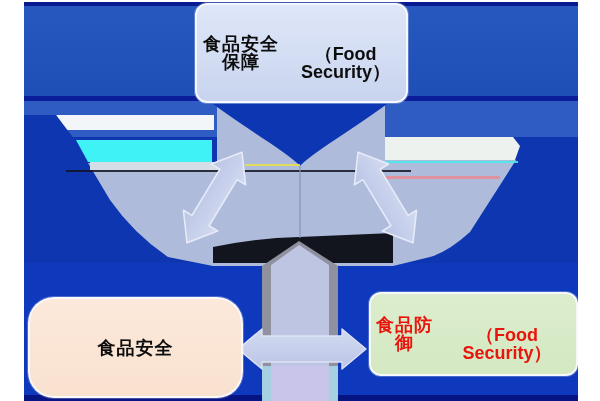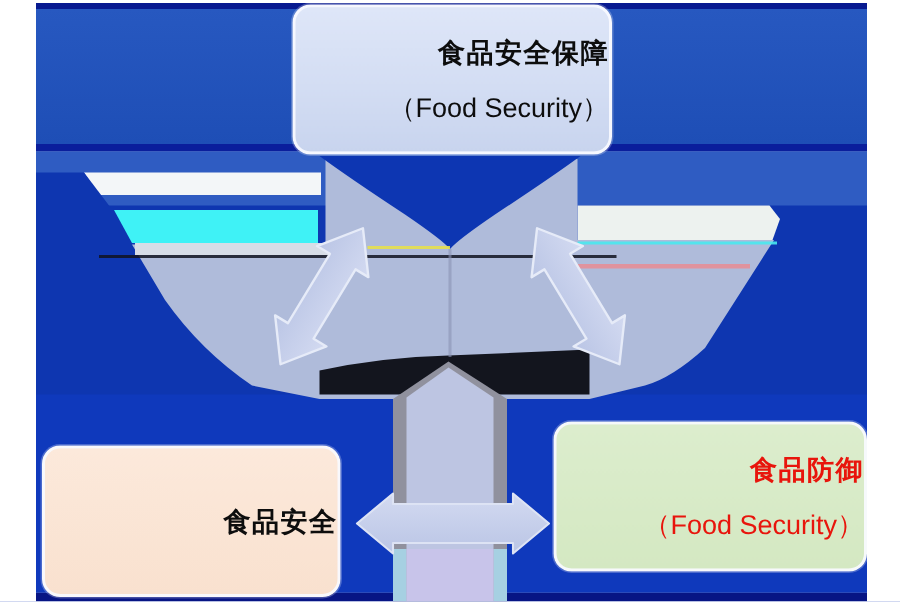--- a/index.html
+++ b/index.html
@@ -3,38 +3,39 @@
 <meta charset="utf-8">
 <style>
   html,body{margin:0;padding:0;background:#ffffff;}
   #stage{
     position:relative;width:600px;height:401px;overflow:hidden;background:#ffffff;
     font-family:"Liberation Sans","DejaVu Sans",sans-serif;
   }
   #bg-svg{position:absolute;left:0;top:0;width:600px;height:401px;display:block;}
   .node-box{
     position:absolute;box-sizing:border-box;border-radius:12px;
-    display:flex;flex-direction:column;align-items:flex-end;justify-content:center;
+    display:flex;flex-direction:row;align-items:center;justify-content:center;
     text-align:center;border:2px solid rgba(248,250,255,0.92);
     box-shadow:0 0 0 1px rgba(255,255,255,0.25);
   }
   .node-box .jp{font-size:18px;font-weight:bold;letter-spacing:1px;line-height:1;}
-  .node-box .en{font-size:18px;font-weight:normal;margin-top:19px;line-height:1;letter-spacing:0px;}
+  .node-box .en{font-size:18px;font-weight:bold;margin-top:19px;line-height:1;letter-spacing:0px;}
   #security-box{
     left:195px;top:3px;width:213px;height:100px;
     background:linear-gradient(180deg,#dee6f8 0%,#d3ddf3 55%,#c8d4ee 100%);
     color:#0d0d0d;
   }
   #safety-box{
-    left:28px;top:297px;width:199px;height:101px;
+    left:28px;top:297px;width:215px;height:101px;
     background:linear-gradient(180deg,#fce9db 0%,#f9e1cf 100%);
     color:#0d0d0d;
+    border-radius:26px;
   }
   #defense-box{
-    left:369px;top:281px;width:209px;height:100px;
+    left:369px;top:292px;width:209px;height:84px;
     background:linear-gradient(180deg,#dcedcd 0%,#d4e8c2 100%);
     color:#e8150c;
   }
 </style>
 </head>
 <body>
 
 <div id="stage">
 
   <svg id="bg-svg" viewBox="0 0 600 401" aria-hidden="true">

